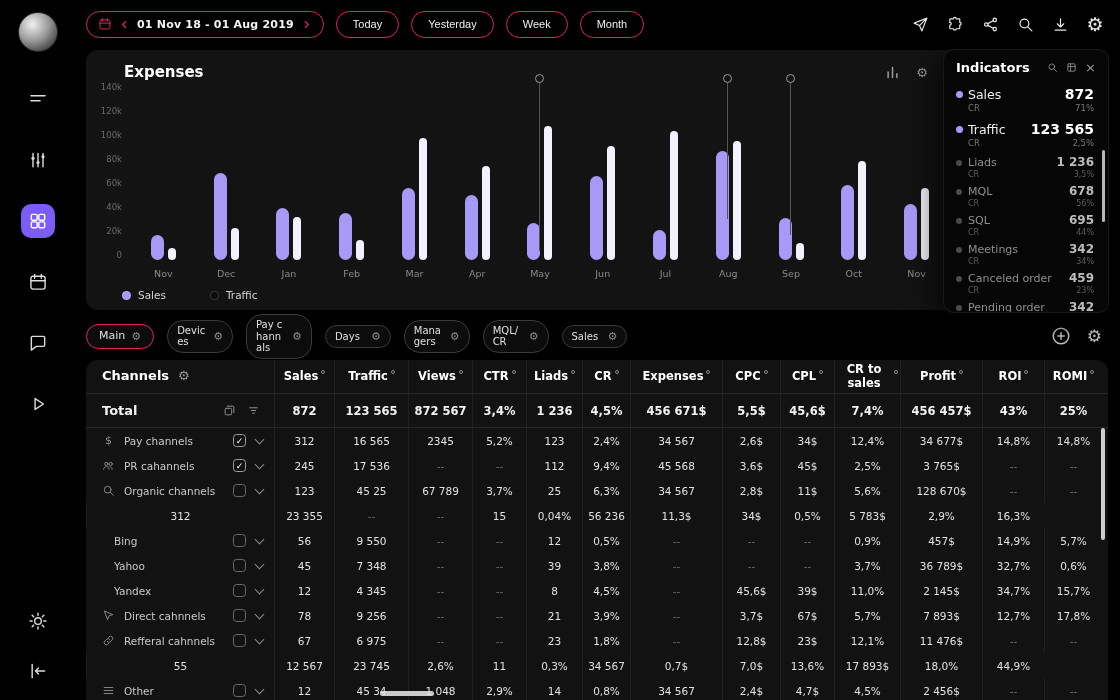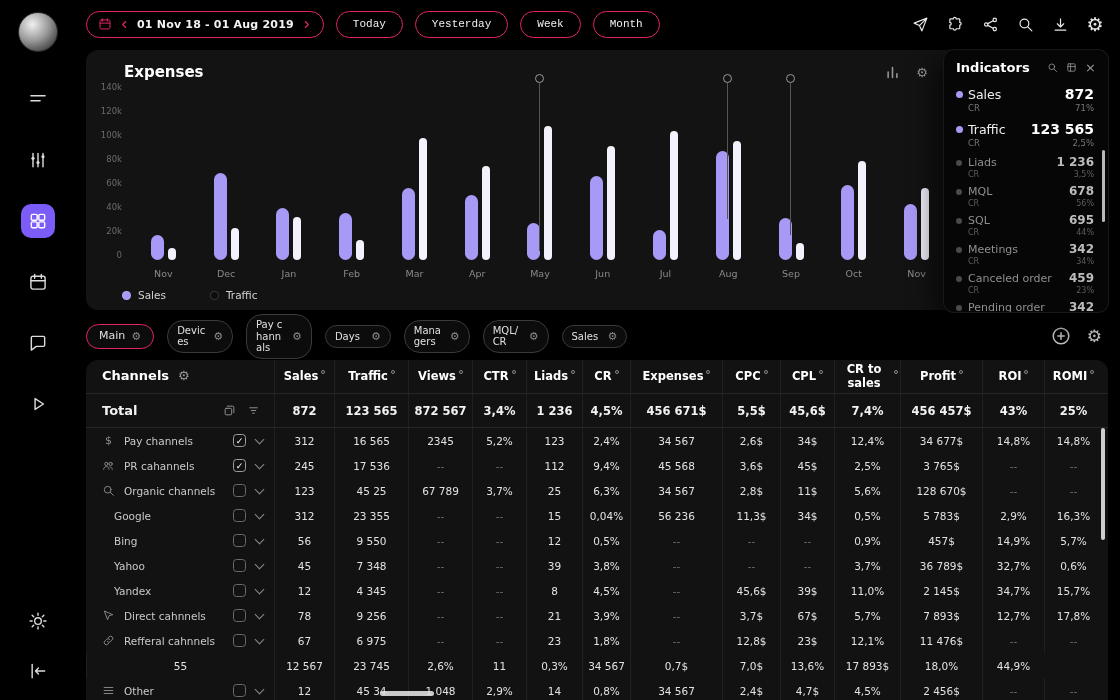--- a/index.html
+++ b/index.html
@@ -22,21 +22,21 @@
   .side-btn.active{background:var(--purple);border-radius:10px;color:#fff;}
   .side-bottom{margin-top:auto;margin-bottom:12px;display:flex;flex-direction:column;gap:16px;align-items:center;}
 
   
   .topbar{position:absolute;left:75px;top:0;right:0;height:48px;display:flex;align-items:center;padding-left:11px;gap:12px;z-index:15;}
   .date-pill{height:27px;border:1.5px solid var(--pink);border-radius:14px;display:flex;align-items:center;gap:7px;padding:0 11px;background:#000;cursor:pointer;}
   .date-pill .ic{width:14px;height:14px;color:var(--pink);}
   .date-pill .nav{width:11px;height:11px;}
   .date-text{font-size:11px;font-weight:bold;color:#f2f2f2;letter-spacing:.2px;}
   .quick-buttons{display:flex;gap:12px;}
-  .pill{height:27px;border:1.5px solid var(--pink);border-radius:14px;background:none;color:#f0f0f0;font-size:11px;padding:0 16px;font-family:Liberation Mono, monospace;cursor:pointer;}
+  .pill{height:27px;border:1.5px solid var(--pink);border-radius:14px;background:none;color:#f0f0f0;font-size:11px;padding:0 16px;font-family:Liberation Sans, sans-serif;cursor:pointer;}
   .top-icons{margin-left:auto;display:flex;gap:9px;align-items:center;padding-right:12px;}
   .icbtn{width:26px;height:26px;background:none;border:none;color:#e6e6e6;display:flex;align-items:center;justify-content:center;cursor:pointer;}
   .icbtn .ic{width:17px;height:17px;}
   [data-icon="gear"]{font-size:13px;}
   .top-icons [data-icon="gear"]{font-size:19px;}
 
   
   .chart-panel{position:absolute;left:86px;top:50px;width:1022px;height:260px;background:#131313;border-radius:12px;}
   .panel-head{display:flex;align-items:center;padding:13px 20px 0 38px;}
   .panel-head h1{font-size:15px;font-weight:bold;color:#fff;}
@@ -698,25 +698,20 @@
         <div class="cell">6,3%</div>
         <div class="cell">34 567</div>
         <div class="cell">2,8$</div>
         <div class="cell">11$</div>
         <div class="cell">5,6%</div>
         <div class="cell">128 670$</div>
         <div class="cell dash">--</div>
         <div class="cell dash">--</div>
       </div>
       <div class="trow brow">
-        <div class="cell first indent">
-          <span class="rname">Google</span>
-          <span class="cb"></span>
-          <span class="chev"></span>
-        </div>
         <div class="cell">312</div>
         <div class="cell">23 355</div>
         <div class="cell dash">--</div>
         <div class="cell dash">--</div>
         <div class="cell">15</div>
         <div class="cell">0,04%</div>
         <div class="cell">56 236</div>
         <div class="cell">11,3$</div>
         <div class="cell">34$</div>
         <div class="cell">0,5%</div>

